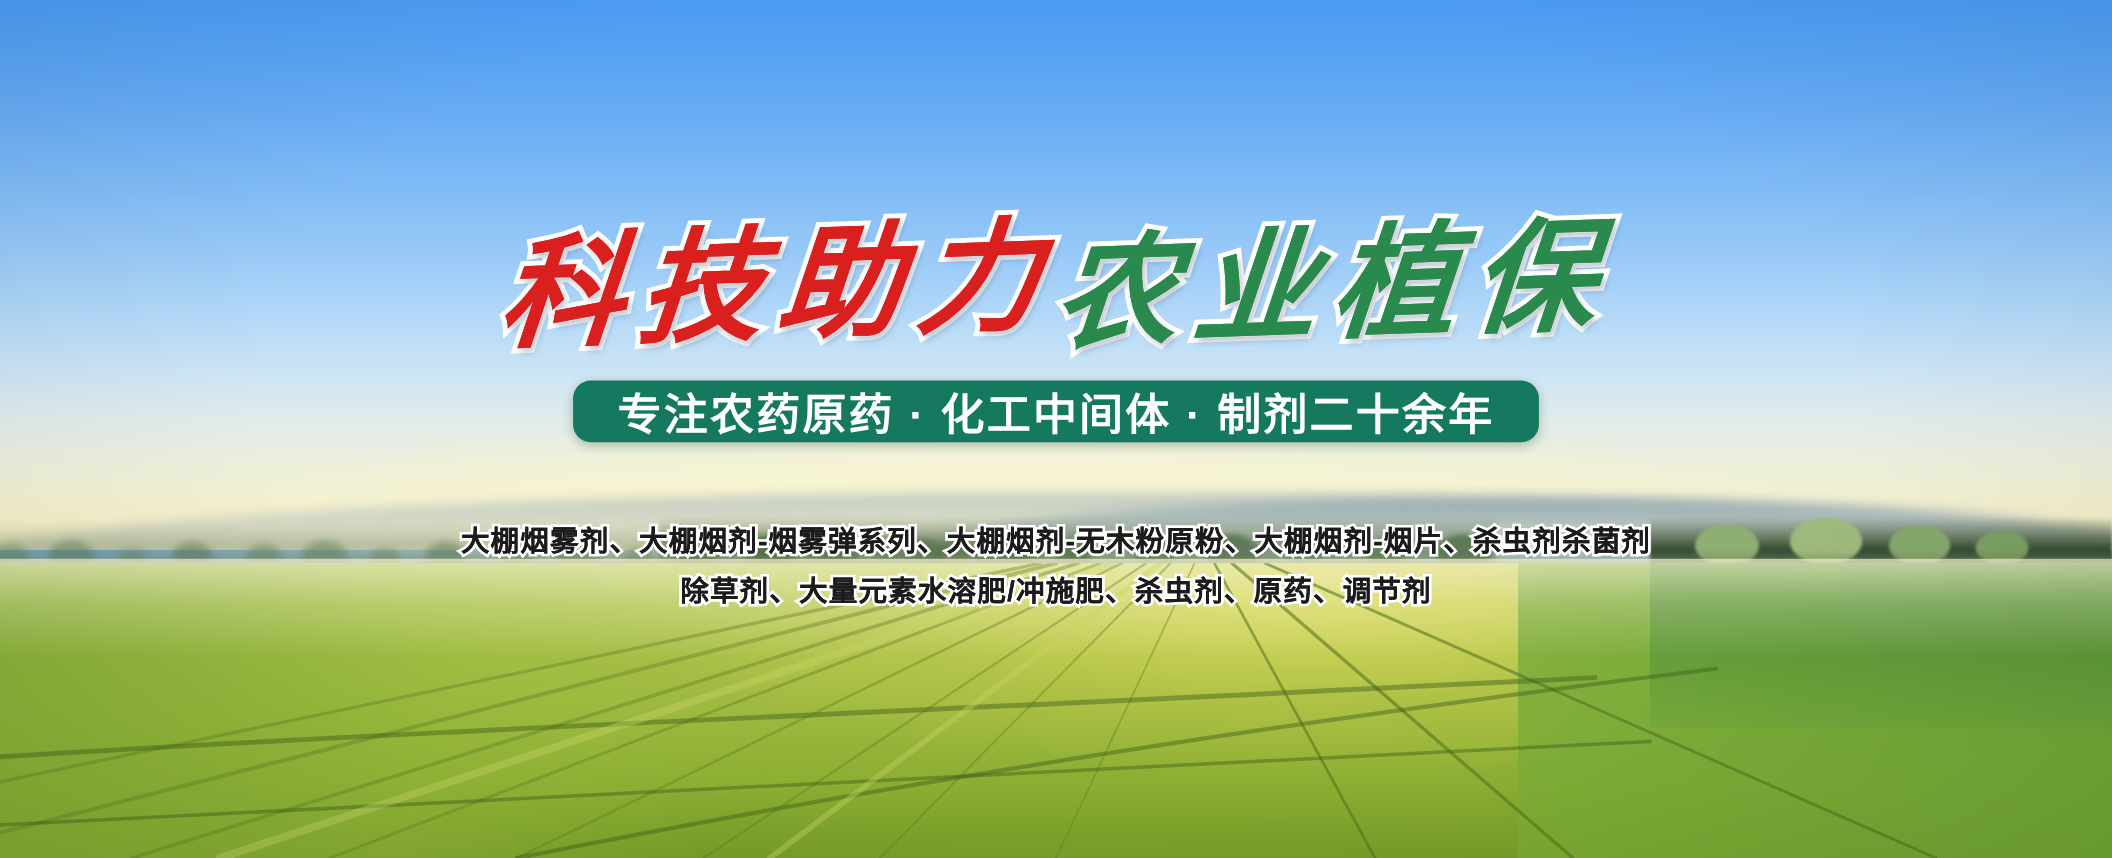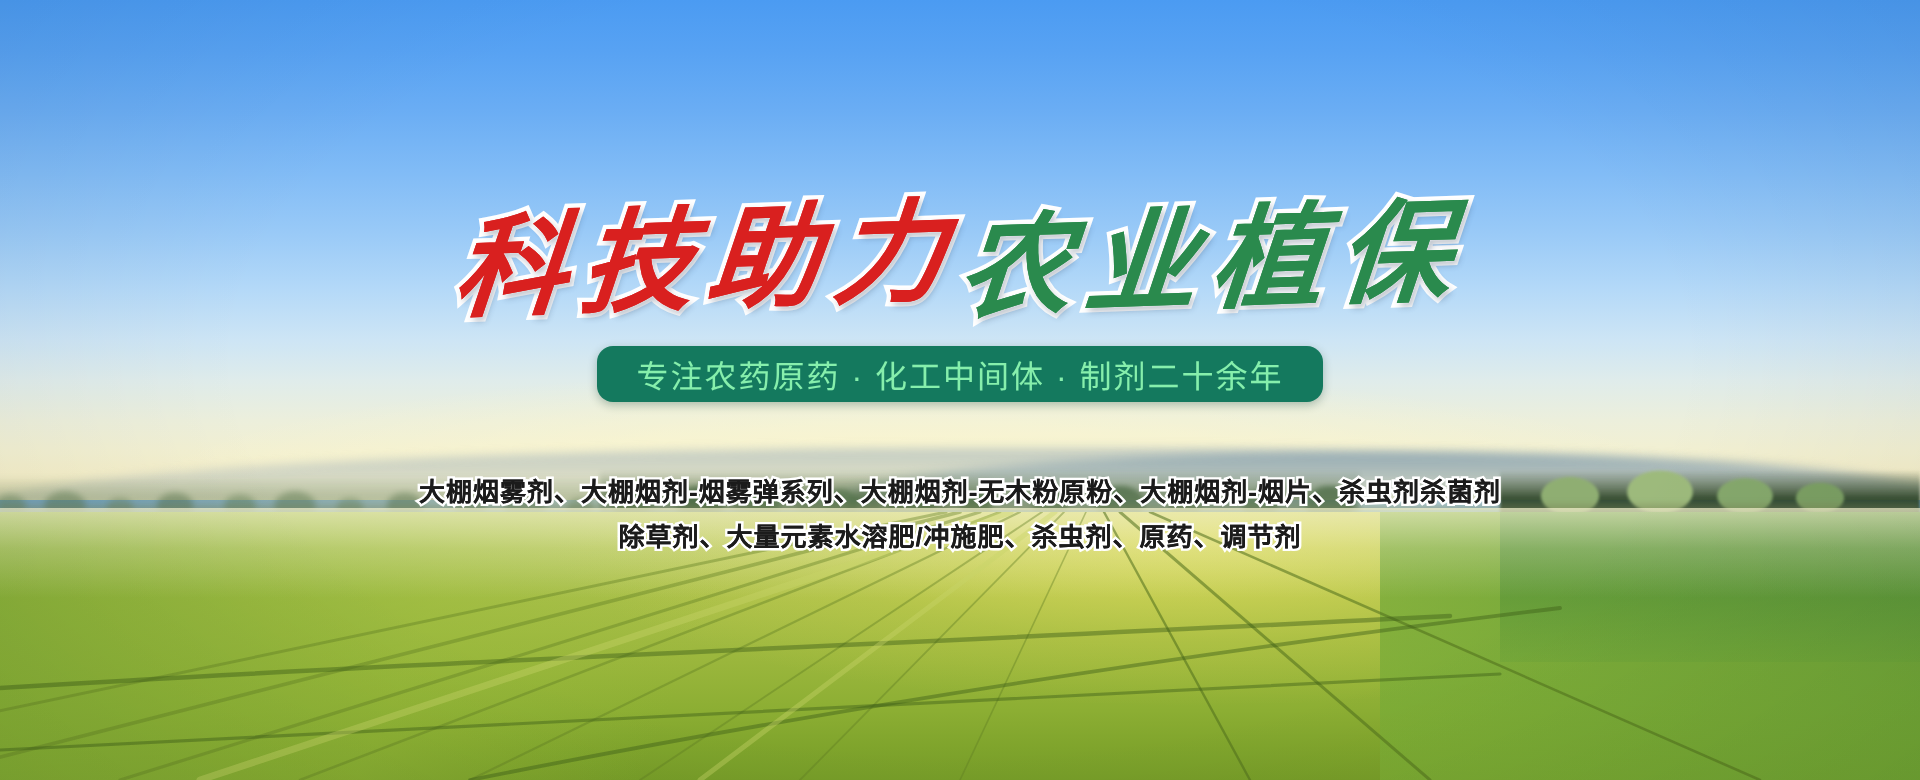--- a/index.html
+++ b/index.html
@@ -220,23 +220,23 @@
     height: 56px;
     padding: 0 40px;
     display: flex;
     align-items: center;
     justify-content: center;
     border-radius: 16px;
     background: #14795e;
     box-shadow: 0 3px 10px rgba(0,50,30,.28);
   }
   .pill-text {
-    color: #86efac;
-    font-size: 32px;
-    font-weight: 400;
+    color: #ffffff;
+    font-size: 40px;
+    font-weight: 700;
     letter-spacing: 2px;
     white-space: nowrap;
     font-family: "Liberation Sans", "DejaVu Sans", sans-serif;
   }
 
   
   .product-lines {
     margin-top: 69px;
     text-align: center;
     user-select: none;

